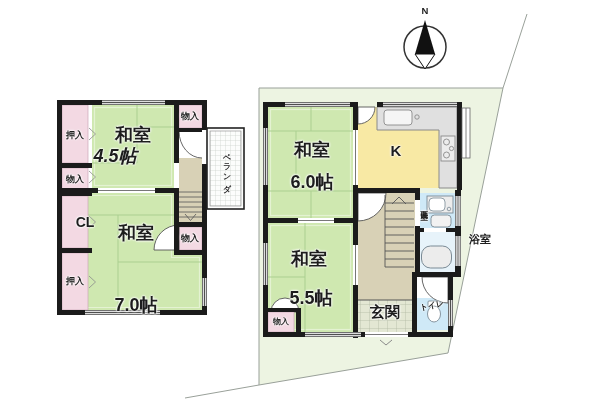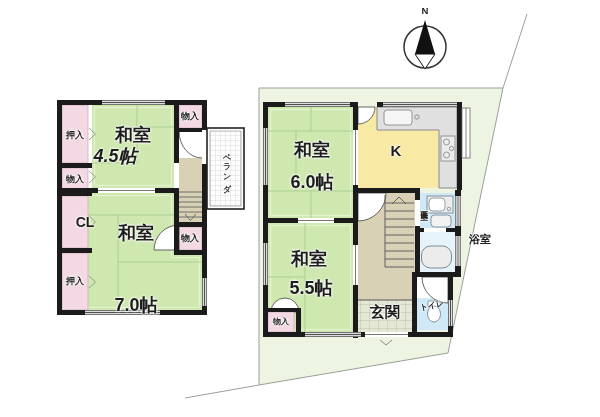--- a/index.html
+++ b/index.html
@@ -249,17 +249,17 @@
   <div class="lbl small" style="left:190px;top:238px;">物入</div>
   <div class="lbl room" style="left:136px;top:233px;">和室</div>
   <div class="lbl room" style="left:136px;top:257px;margin-top:48px;">7.0帖</div>
 
   <div class="lbl room" style="left:312px;top:150px;">和室</div>
   <div class="lbl room" style="left:312px;top:182px;">6.0帖</div>
   <div class="lbl klbl" style="left:396px;top:150px;">K</div>
   <div class="lbl vlbl" style="left:424px;top:206px;font-size:7.5px;">洗面室</div>
   <div class="lbl tiny" style="left:436px;top:239px;font-size:11px;margin-left:44px;">浴室</div>
   <div class="lbl room" style="left:309px;top:259px;">和室</div>
-  <div class="lbl room" style="left:311px;top:288px;">5.5帖</div>
+  <div class="lbl room" style="left:311px;top:298px;">5.5帖</div>
   <div class="lbl tiny tilt" style="left:432px;top:306px;">トイレ</div>
   <div class="lbl small" style="left:385px;top:311px;font-size:15px;">玄関</div>
   <div class="lbl tiny" style="left:281px;top:322px;">物入</div>
 </div>
 
 </body></html>

